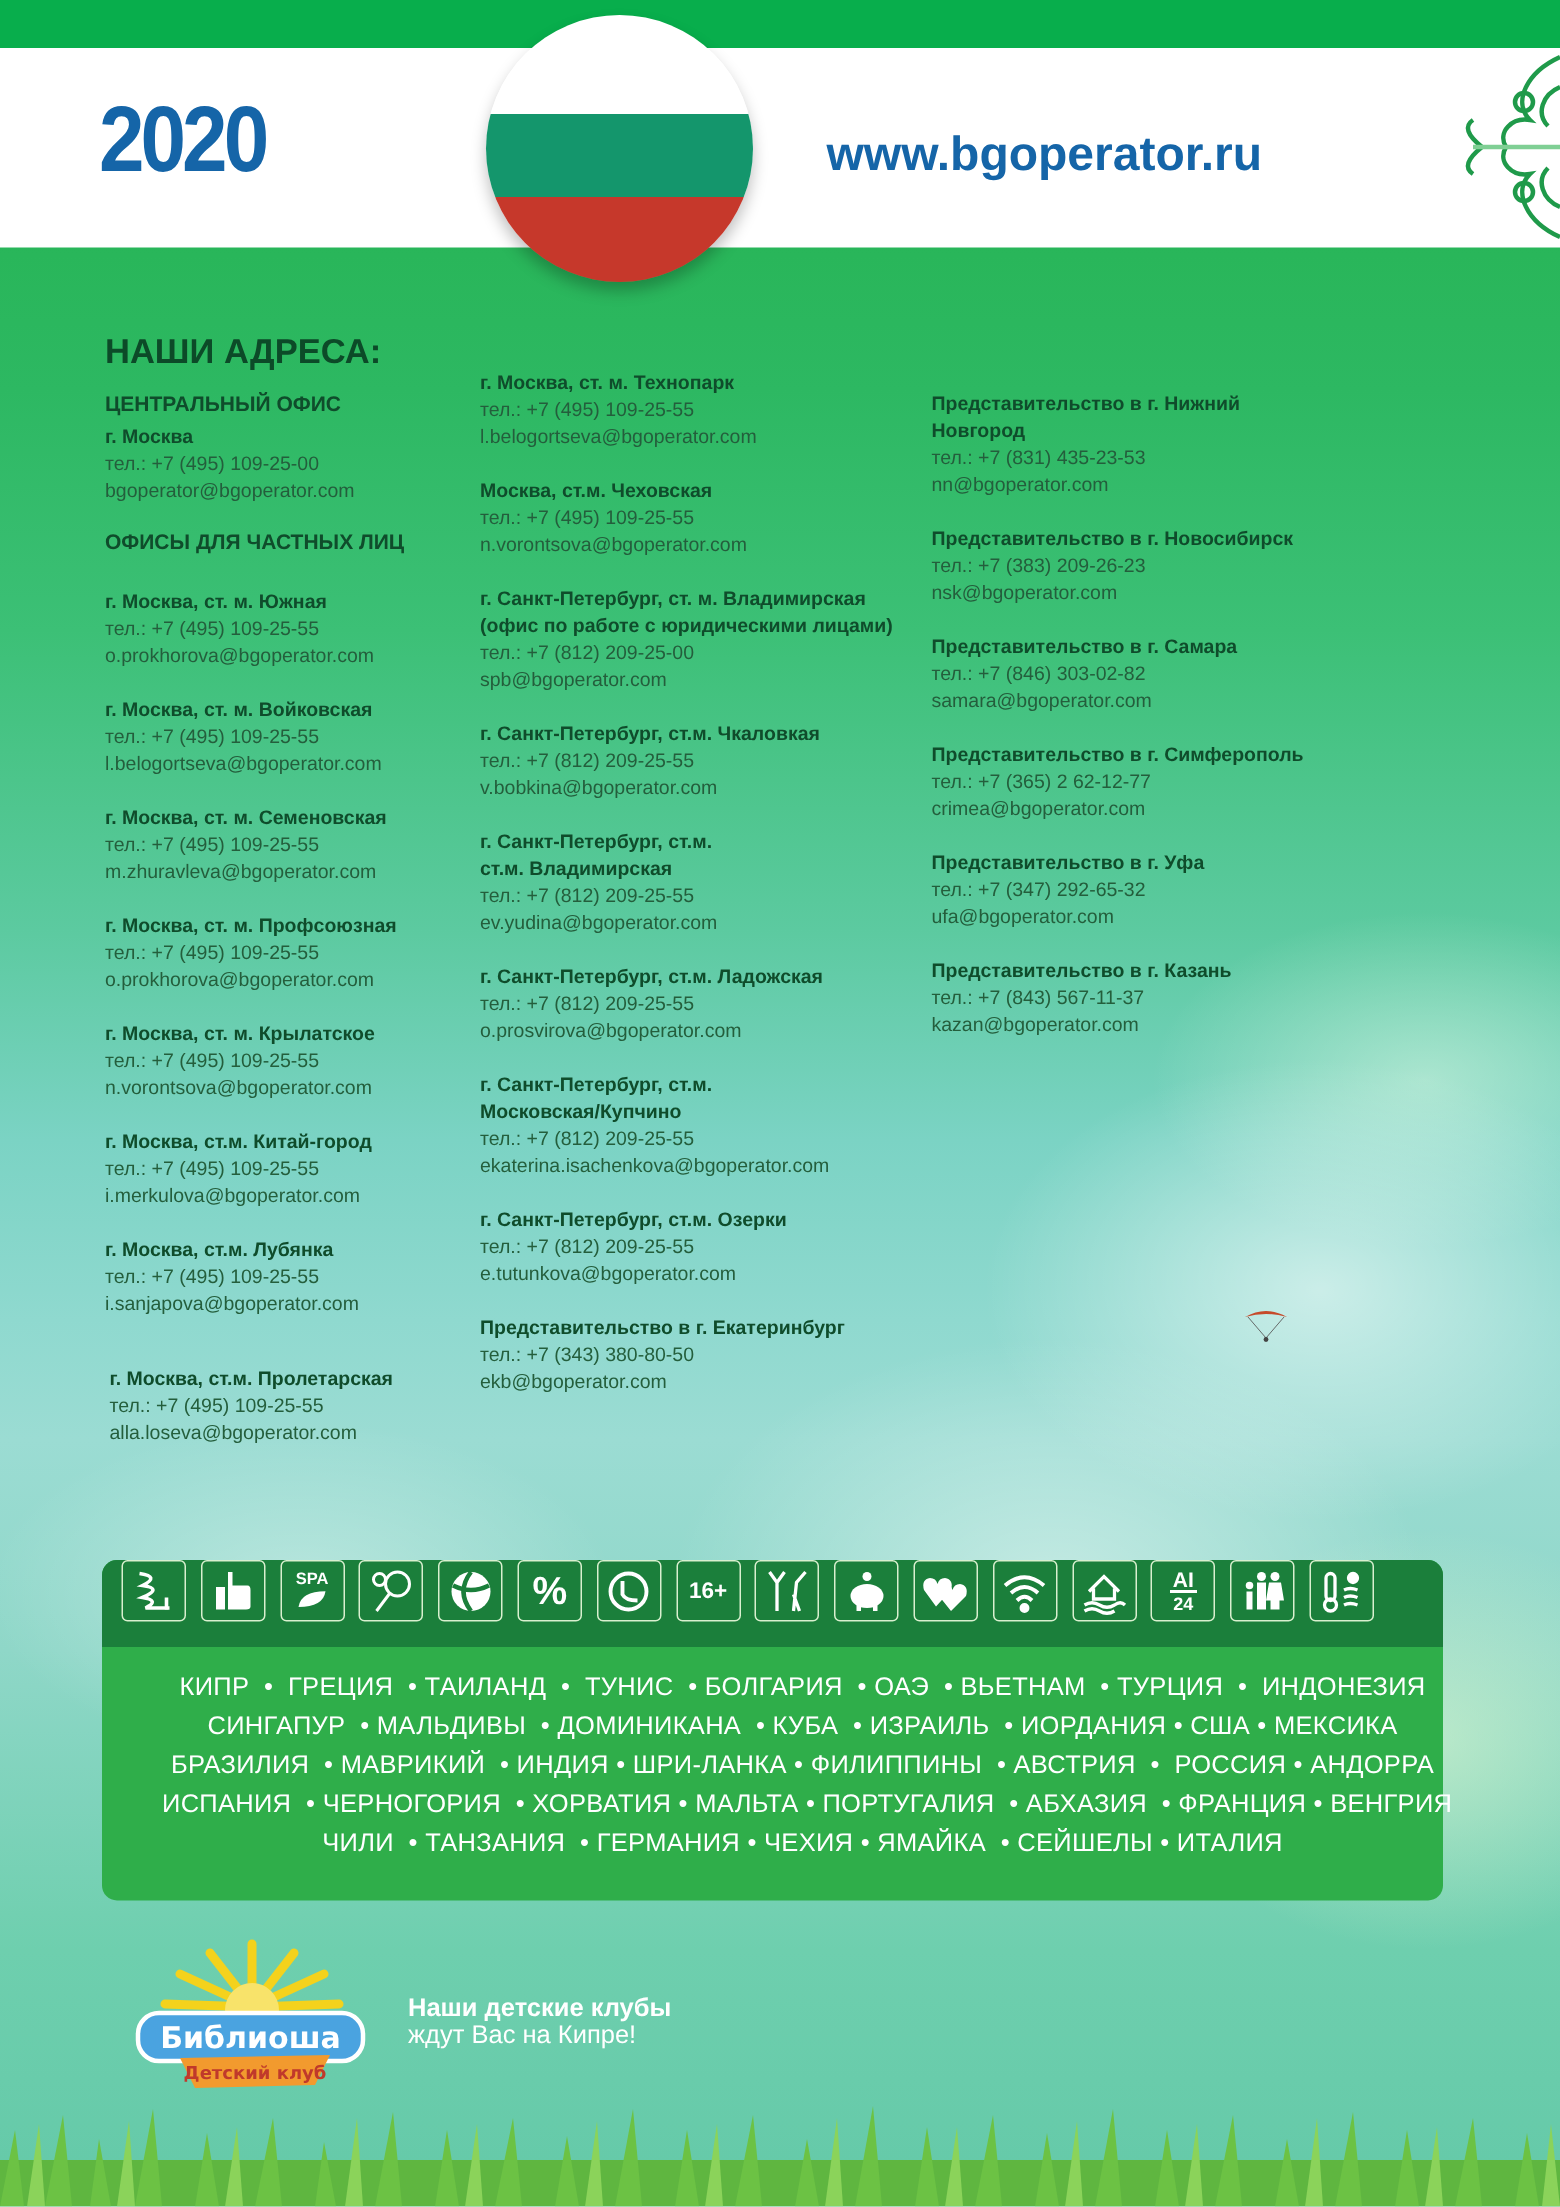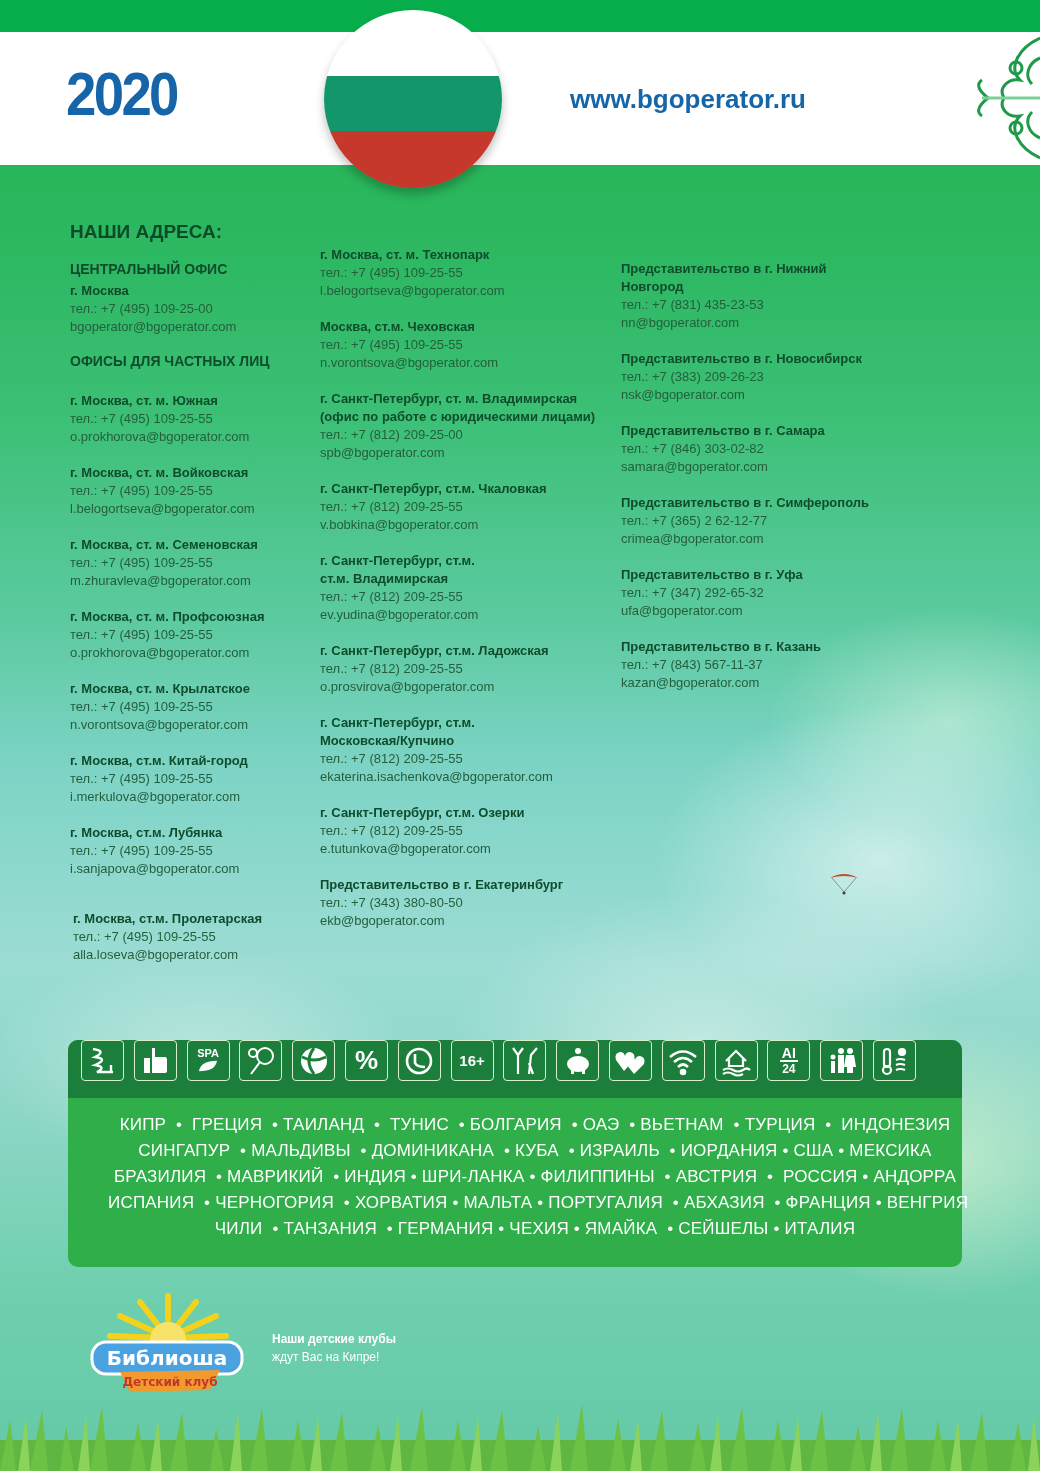--- a/index.html
+++ b/index.html
@@ -27,27 +27,27 @@
   .year {
     position: absolute; left: 66px; top: 58px; font-size: 62px; font-weight: bold;
     color: #1565a8; letter-spacing: -3px; transform: scaleX(0.88); transform-origin: left top;
   }
   .flag {
     position: absolute; left: 324px; top: 10px; width: 178px; height: 178px; border-radius: 50%;
     overflow: hidden; box-shadow: 0 6px 10px rgba(0,0,0,0.25);
     background: linear-gradient(180deg, #ffffff 0 37%, #14966c 37% 68%, #c6382b 68% 100%);
   }
   .site-url {
-    position: absolute; left: 570px; top: 84px; font-size: 26px; font-weight: bold; color: #1565a8;
+    position: absolute; left: 551px; top: 84px; font-size: 32px; font-weight: bold; color: #1565a8;
   }
   .ornament { position: absolute; left: 968px; top: 28px; width: 72px; height: 140px; }
 
   
   .addr-title {
-    position: absolute; left: 70px; top: 221px; font-size: 19px; font-weight: bold; color: #0c4a28;
+    position: absolute; left: 70px; top: 221px; font-size: 23px; font-weight: bold; color: #0c4a28;
   }
   .col { position: absolute; top: 260px; font-size: 13px; line-height: 18px; color: #14502f; }
   .col1 { left: 70px; width: 240px; }
   .col2 { left: 320px; width: 300px; }
   .col3 { left: 621px; width: 300px; }
   .section-head { font-weight: bold; color: #0f4c2b; font-size: 14px; margin-bottom: 3px; }
   .entry { margin-bottom: 18px; }
   .entry .name { font-weight: bold; color: #0f4c2b; }
   .entry .phone, .entry .email { color: #245e3c; }
 
@@ -69,21 +69,21 @@
   }
   .ico svg { width: 32px; height: 32px; }
   .countries {
     position: absolute; left: 0; top: 72px; width: 894px; text-align: center;
     color: #ffffff; font-size: 17px; line-height: 26px; letter-spacing: 0.2px; padding-left: 40px;
   }
   .countries .line { display: block; }
 
   
   .kids-logo { position: absolute; left: 80px; top: 1290px; width: 176px; height: 110px; }
-  .kids-text { position: absolute; left: 272px; top: 1330px; color: #ffffff; font-size: 12px; line-height: 18px; }
+  .kids-text { position: absolute; left: 272px; top: 1330px; color: #ffffff; font-size: 17px; line-height: 18px; }
   .kids-text .b { font-weight: bold; }
 
   .grass { position: absolute; left: 0; top: 1400px; width: 1040px; height: 71px; }
 </style>
 </head>
 <body>
 
 <div class="sky-glow"></div>
 
 <div class="top-strip"></div>

